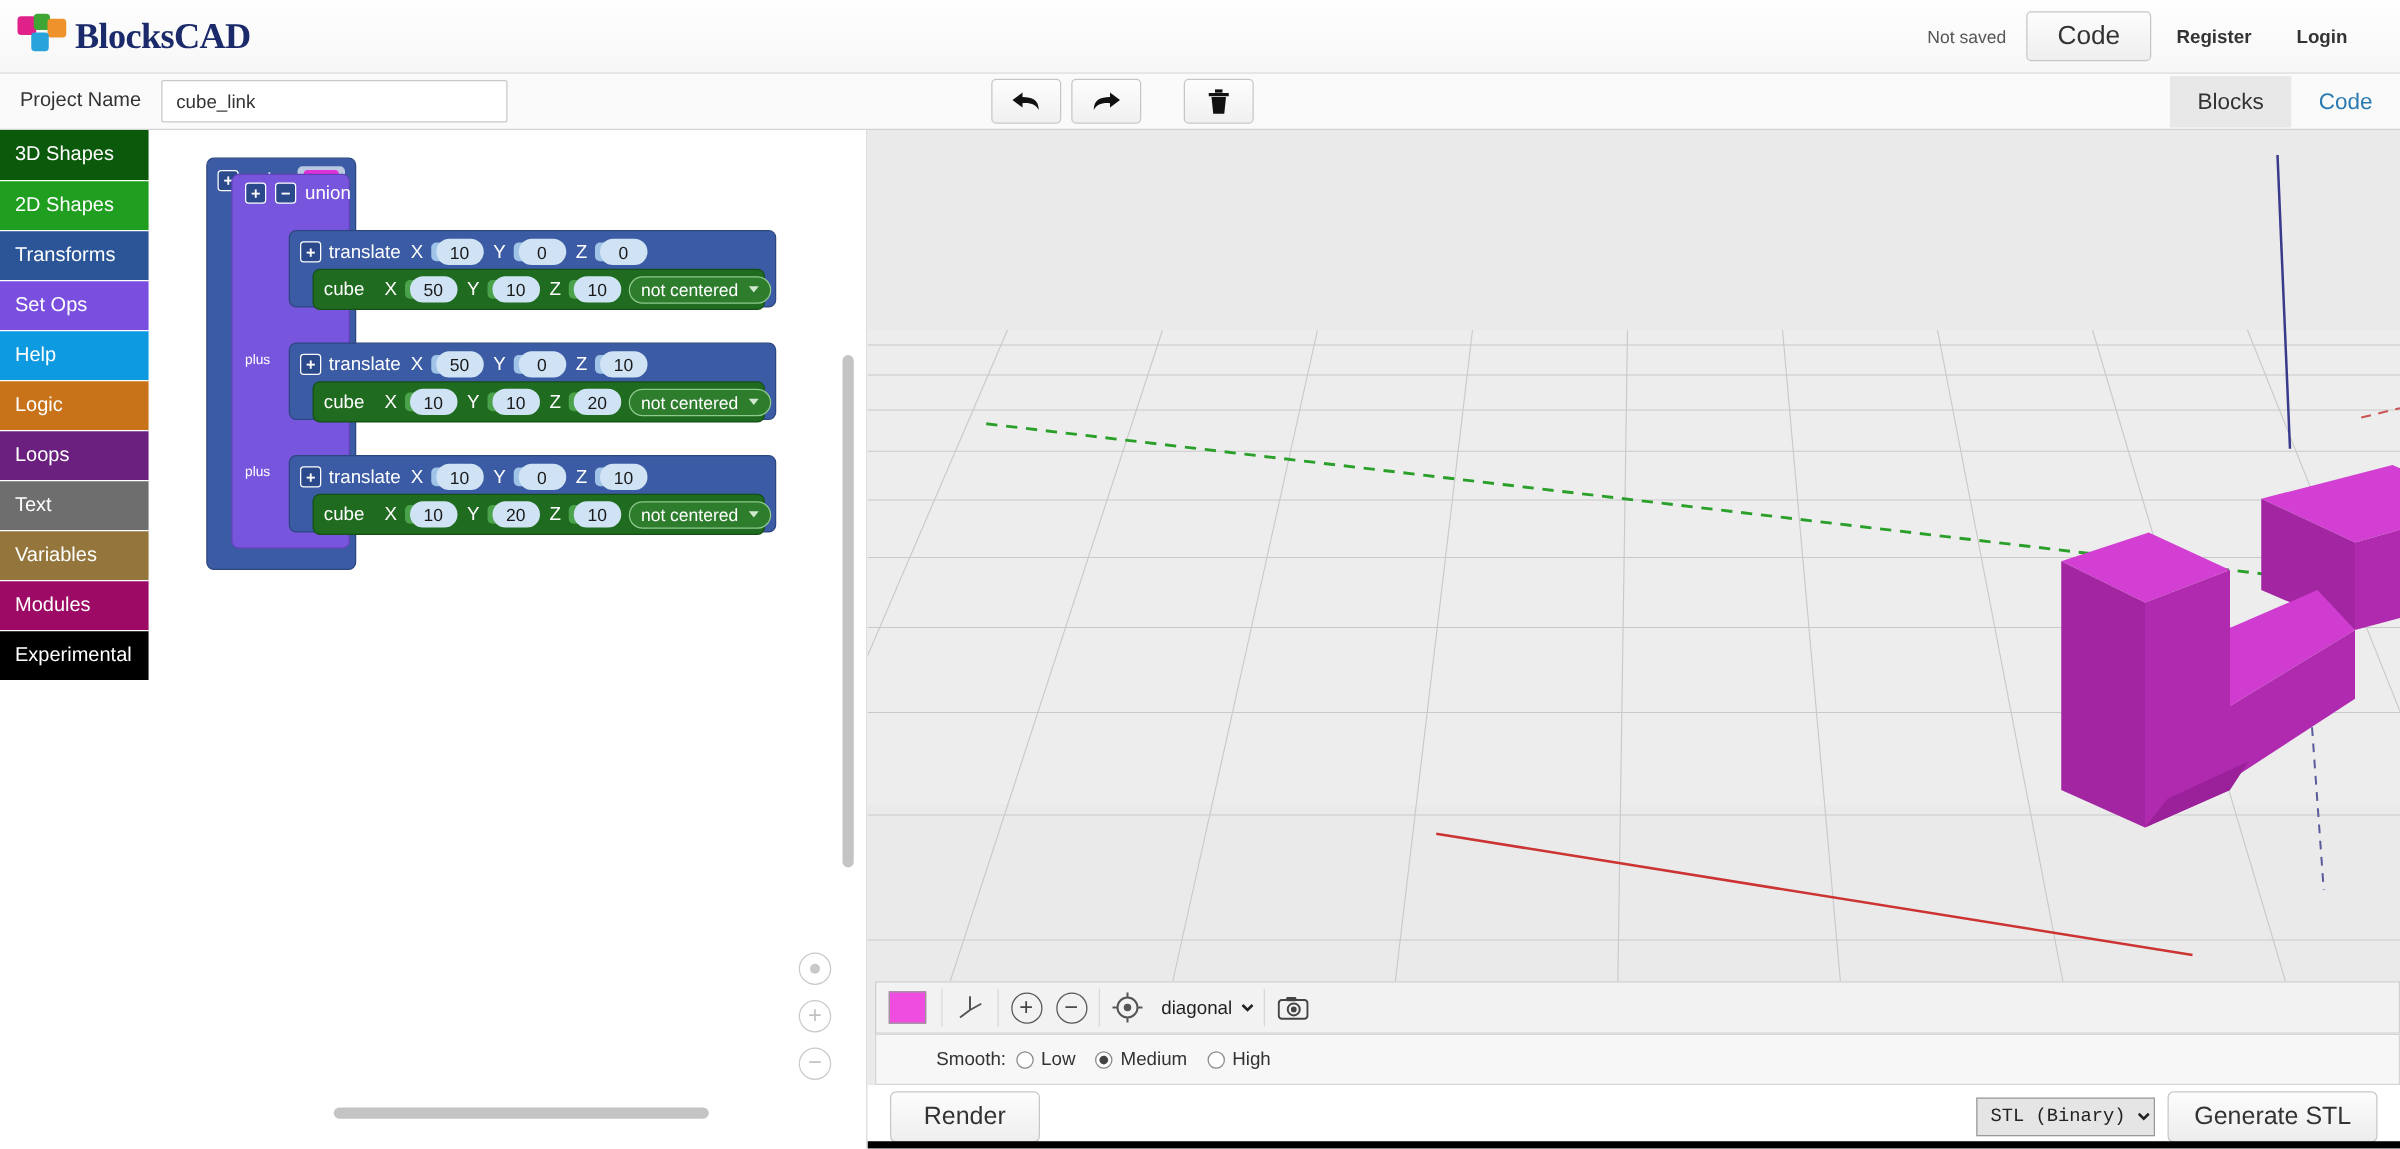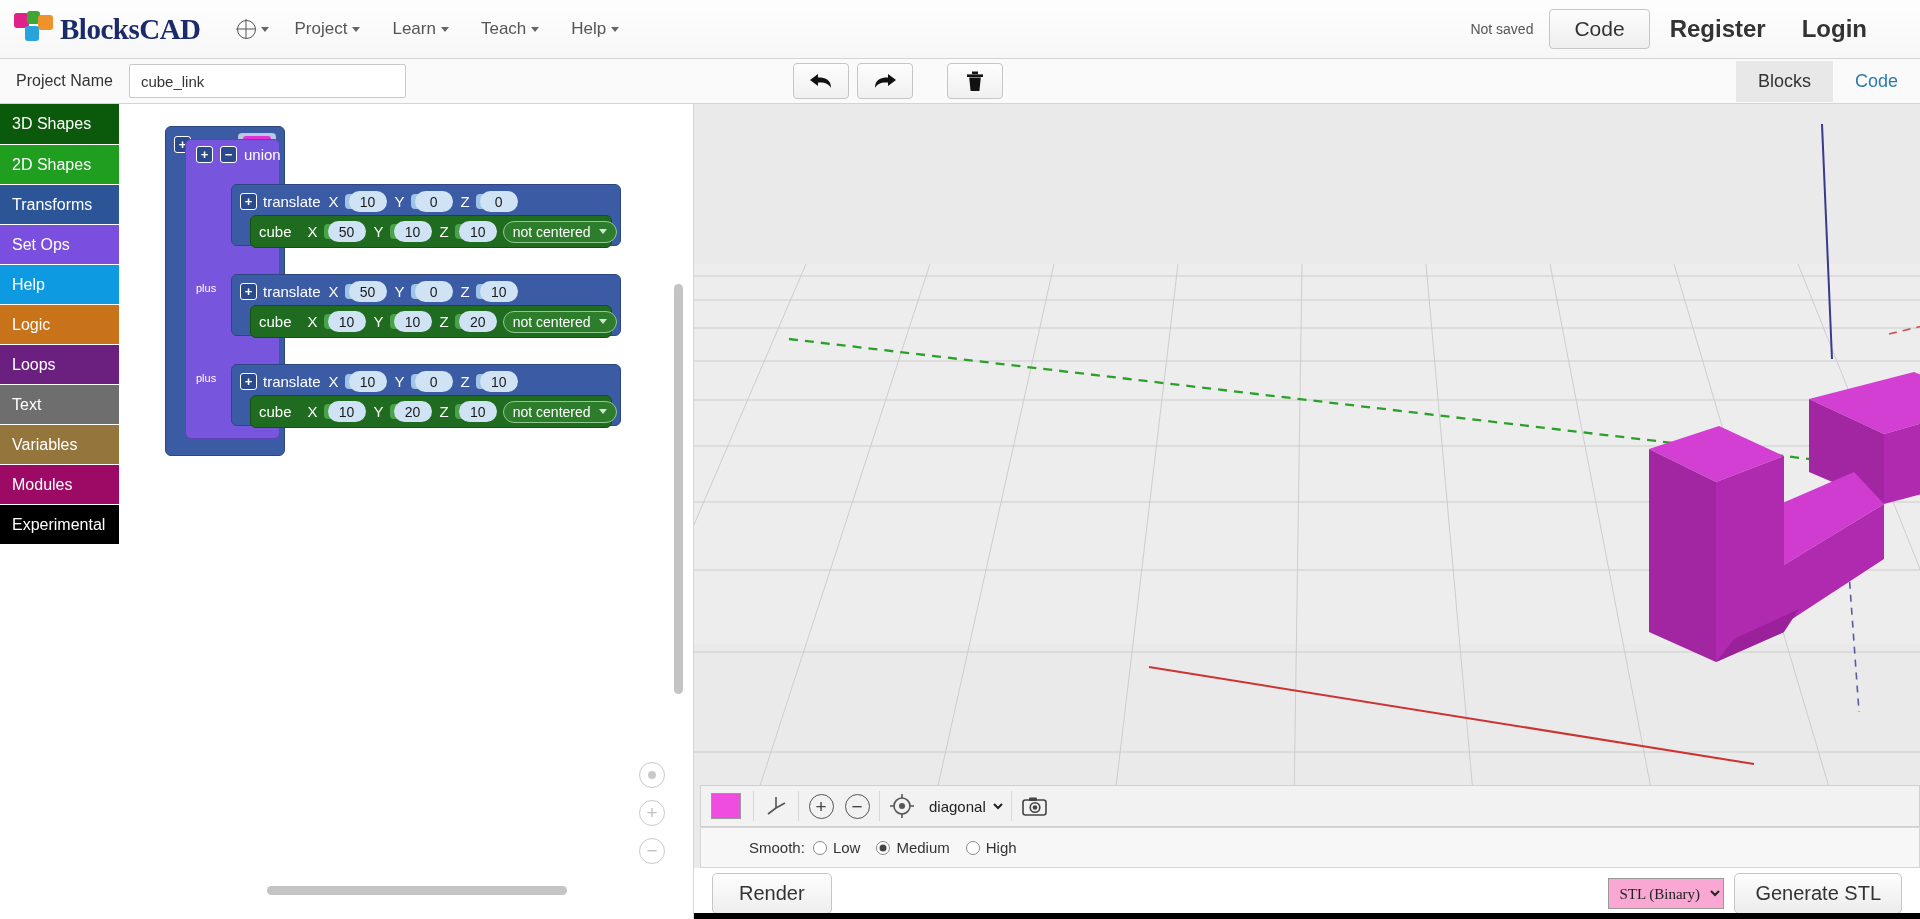--- a/index.html
+++ b/index.html
@@ -44,30 +44,30 @@
     width: 0; border-left: 1.6px solid #555; transform: translateX(-50%);
   }
   .globe::after {
     content: ""; position: absolute; left: -1.6px; right: -1.6px; top: 50%;
     height: 0; border-top: 1.6px solid #555; transform: translateY(-50%);
   }
   .globe-wrap { display: flex; align-items: center; padding: 6px 10px; cursor: pointer; }
 
   .header-right {
     margin-left: auto; display: flex; align-items: center;
-    padding-right: 37px; gap: 4px;
+    padding-right: 26px; gap: 4px;
   }
   .not-saved { font-size: 14px; color: #555; margin-right: 12px; }
   .btn-save {
     font-size: 21px; color: #333; padding: 7px 24px;
     background: linear-gradient(#fdfdfd, #eeeeee);
     border: 1px solid #c6c6c6; border-radius: 4px; cursor: pointer;
   }
   .hdr-link {
-    font-size: 24px; font-weight: bold; color: #333;
+    font-size: 15px; font-weight: bold; color: #333;
     padding: 8px 16px; cursor: pointer;
   }
 
   
   .subbar {
     height: 45px; width: 100%; background: #fafafa;
     border-bottom: 1px solid #d4d4d4; display: flex; align-items: center;
     position: relative;
   }
   .proj-label {
@@ -259,22 +259,22 @@
     background: #fff; display: flex; align-items: center; padding: 0 18px;
   }
   .btn-render {
     font-size: 20px; color: #333; padding: 8px 26px;
     background: linear-gradient(#fdfdfd, #eeeeee);
     border: 1px solid #c6c6c6; border-radius: 5px; cursor: pointer;
   }
   .bottom-right { margin-left: auto; display: flex; align-items: center; gap: 10px; }
   .stl-select {
     height: 31px; font-size: 15px; padding: 0 6px;
-    border: 1px solid #999; background: #f9a8d4; color: #222; cursor: pointer;
-    font-family: Liberation Serif, serif; outline: none; margin-left: 32px;
+    border: 1px solid #999; background: #e5e5e5; color: #222; cursor: pointer;
+    font-family: Liberation Mono, monospace; outline: none; margin-left: 32px;
   }
   .btn-gen {
     font-size: 20px; color: #333; padding: 8px 20px;
     background: linear-gradient(#fdfdfd, #ececec);
     border: 1px solid #c6c6c6; border-radius: 5px; cursor: pointer;
   }
   .black-strip {
     position: absolute; left: 0; right: 0; bottom: 0; height: 6px; background: #000;
   }
 </style>
@@ -285,38 +285,20 @@
   <div class="logo-wrap">
     <div class="logo-mark">
       <div class="logo-sq" style="left:0;top:2px;width:15px;height:15px;background:#e0218a;"></div>
       <div class="logo-sq" style="left:13px;top:0px;width:13px;height:13px;background:#3fa535;"></div>
       <div class="logo-sq" style="left:24px;top:4px;width:15px;height:15px;background:#f0922b;"></div>
       <div class="logo-sq" style="left:11px;top:15px;width:14px;height:15px;background:#29a3dc;"></div>
     </div>
     <span class="logo-text">BlocksCAD</span>
   </div>
 
-  <div class="nav">
-    <div class="globe-wrap">
-      <span class="globe"></span>
-      <span class="caret"></span>
-    </div>
-    <div class="nav-item">
-      <span>Project</span><span class="caret"></span>
-    </div>
-    <div class="nav-item">
-      <span>Learn</span><span class="caret"></span>
-    </div>
-    <div class="nav-item">
-      <span>Teach</span><span class="caret"></span>
-    </div>
-    <div class="nav-item">
-      <span>Help</span><span class="caret"></span>
-    </div>
-  </div>
 
   <div class="header-right">
     <span class="not-saved">Not saved</span>
     <button class="btn-save">Code</button>
     <span class="hdr-link">Register</span>
     <span class="hdr-link">Login</span>
   </div>
 </div>
 
 <div class="subbar">

